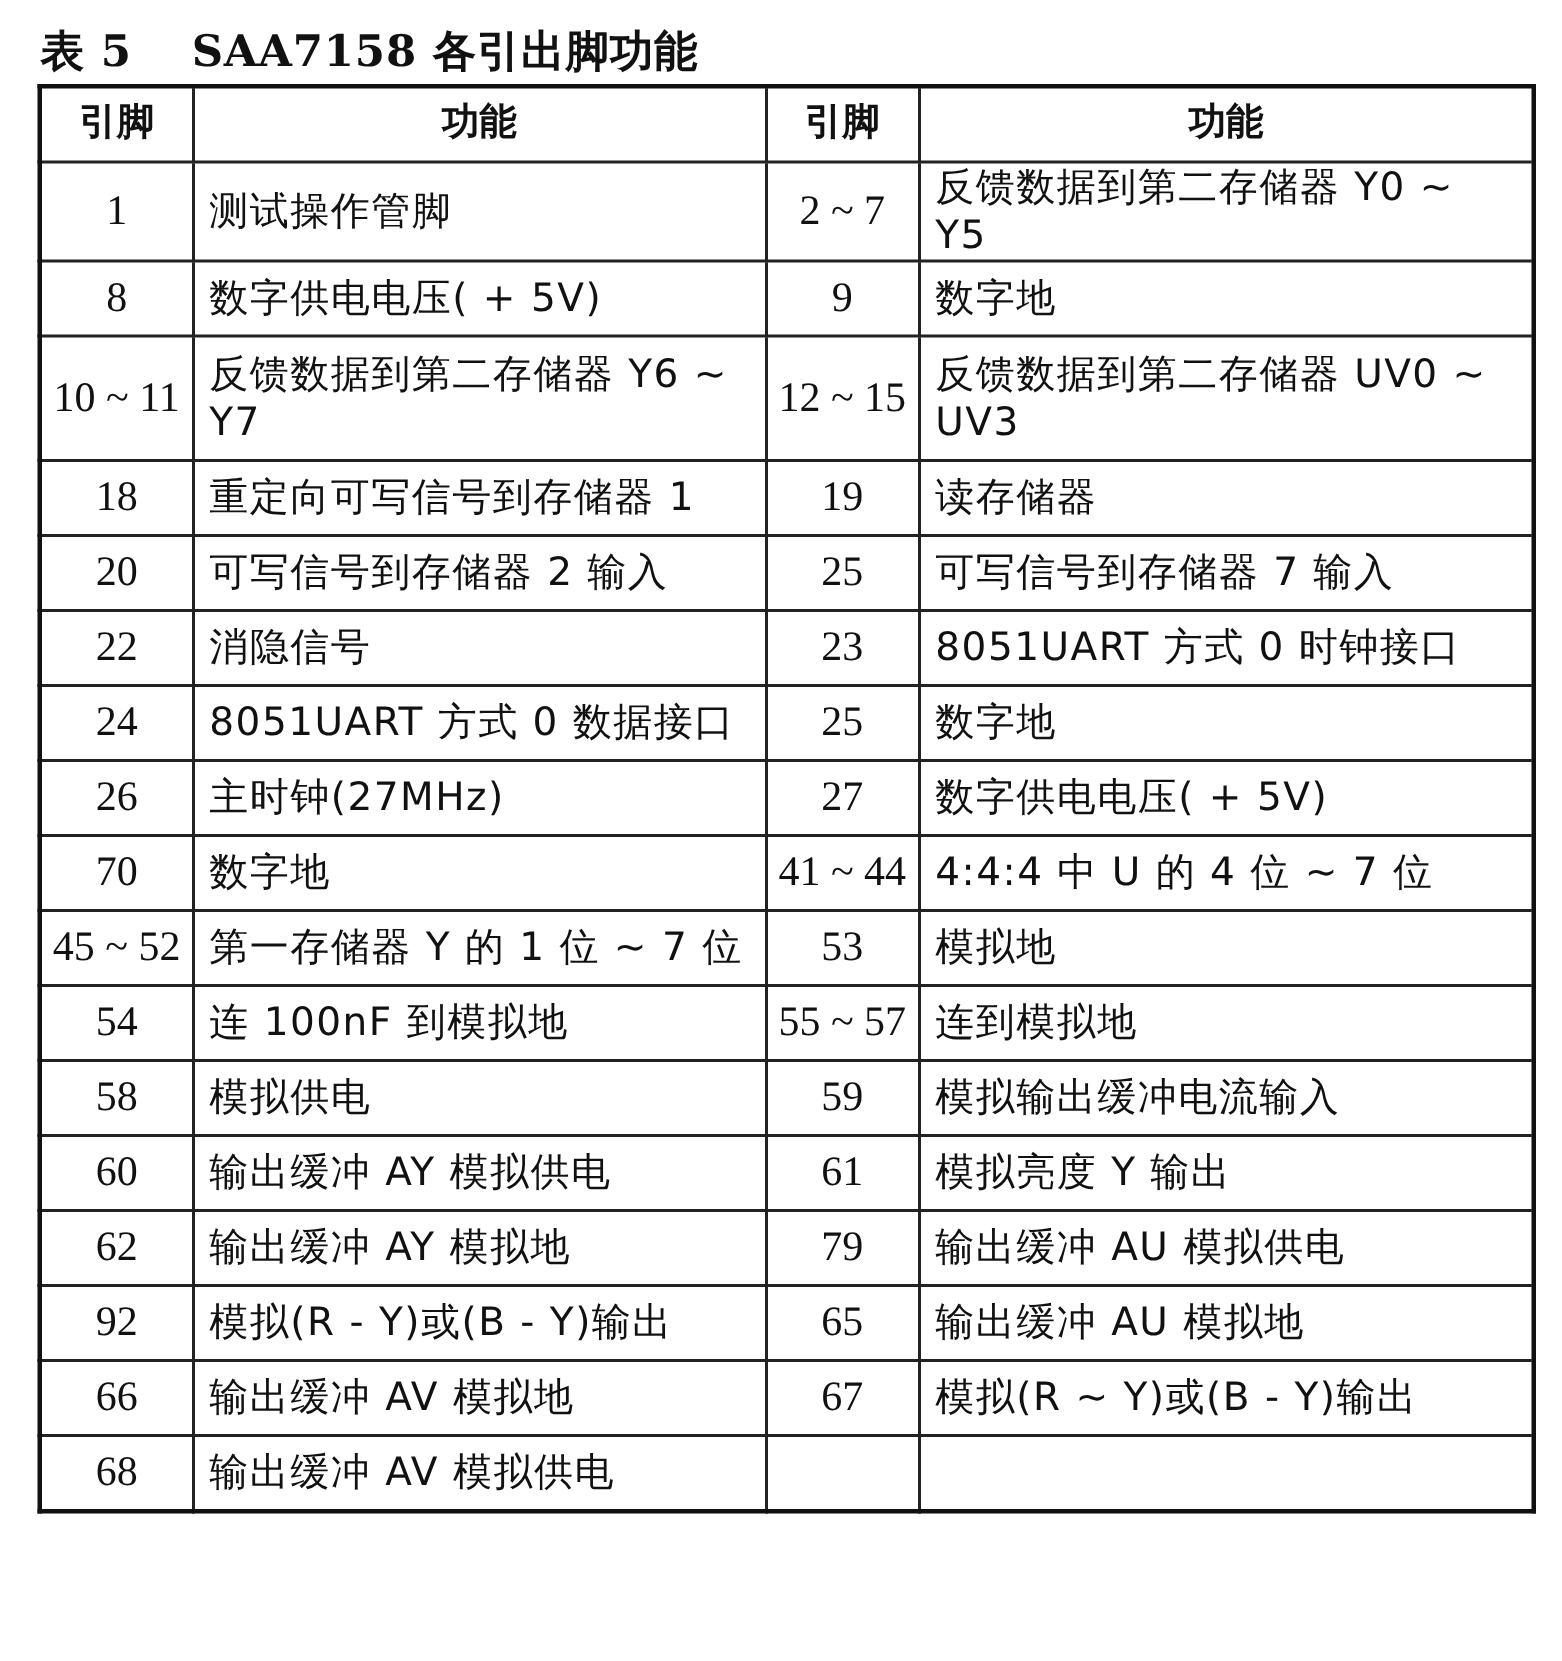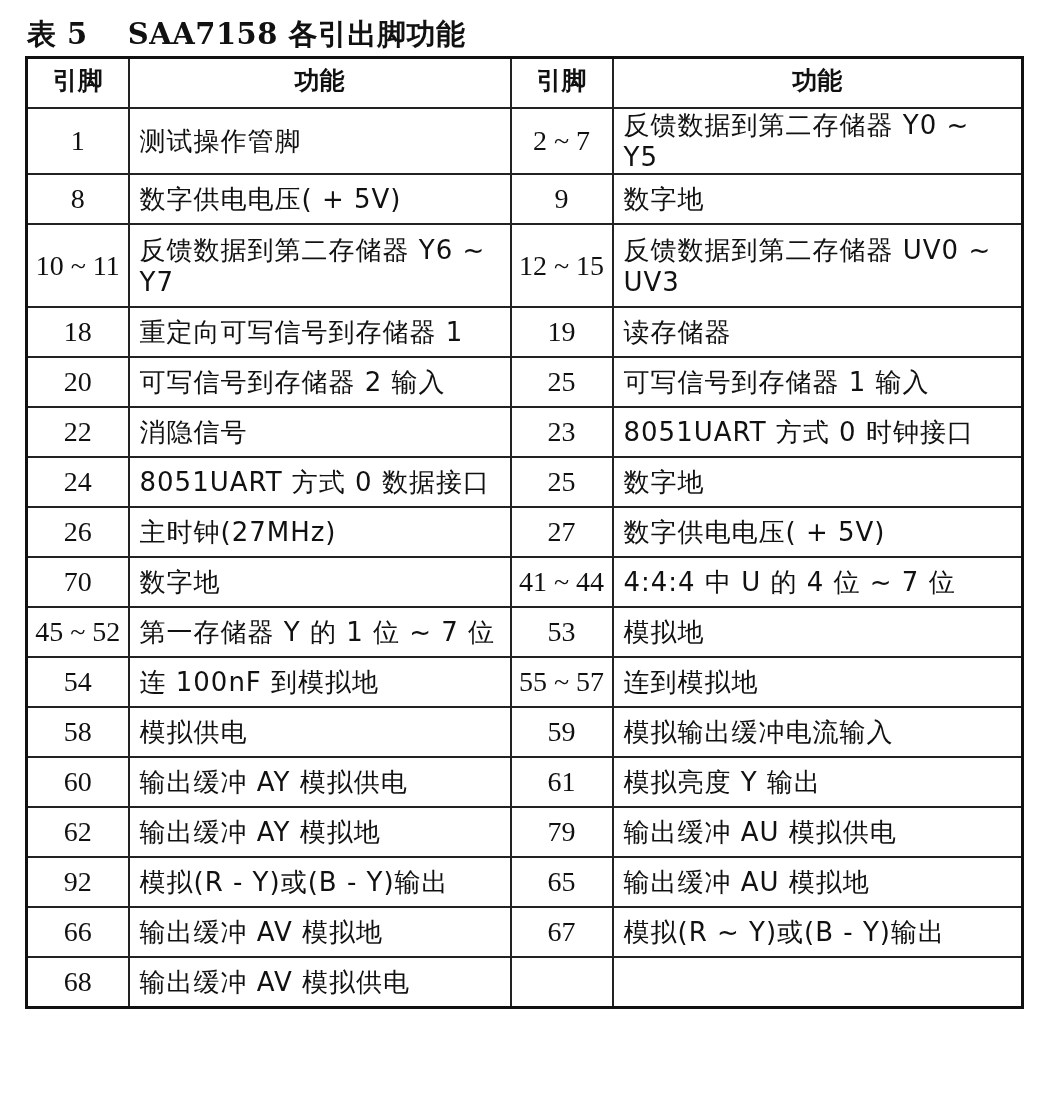--- a/index.html
+++ b/index.html
@@ -118,21 +118,21 @@
       <tr>
         <td class="pin">18</td>
         <td class="func">重定向可写信号到存储器 1</td>
         <td class="pin">19</td>
         <td class="func">读存储器</td>
       </tr>
       <tr>
         <td class="pin">20</td>
         <td class="func">可写信号到存储器 2 输入</td>
         <td class="pin">25</td>
-        <td class="func">可写信号到存储器 1 输入</td>
+        <td class="func">可写信号到存储器 7 输入</td>
       </tr>
       <tr>
         <td class="pin">22</td>
         <td class="func">消隐信号</td>
         <td class="pin">23</td>
         <td class="func">8051UART 方式 0 时钟接口</td>
       </tr>
       <tr>
         <td class="pin">24</td>
         <td class="func">8051UART 方式 0 数据接口</td>

